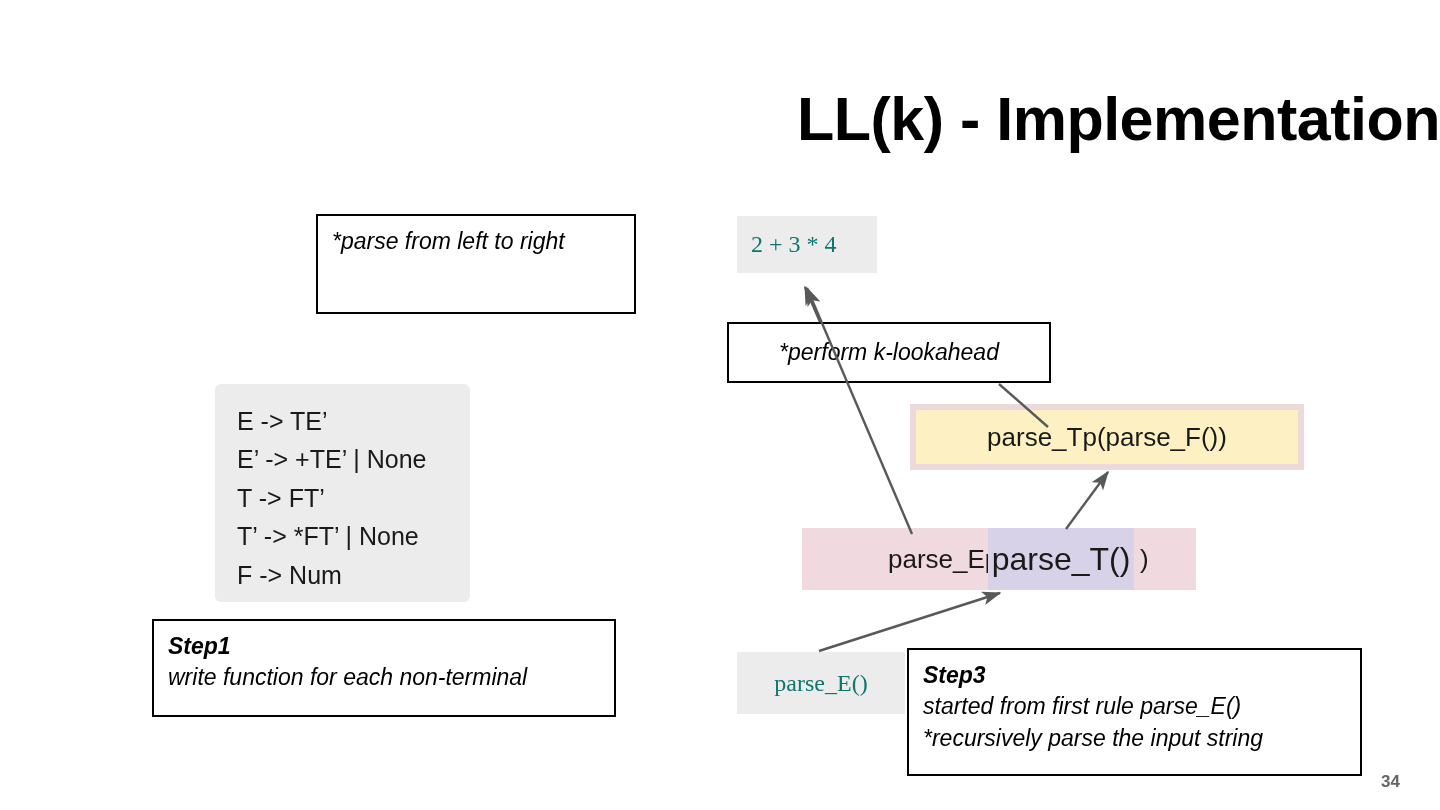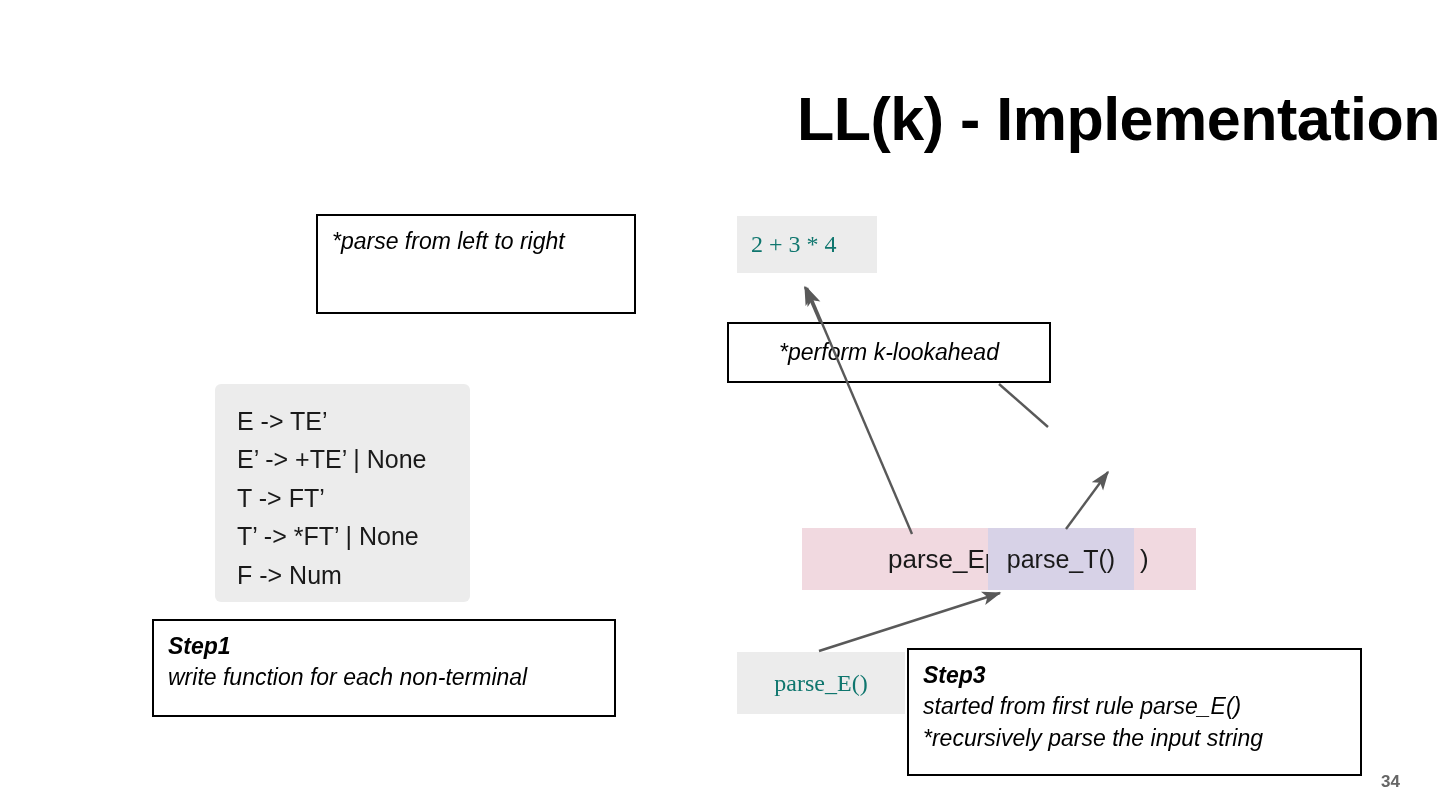--- a/index.html
+++ b/index.html
@@ -106,21 +106,21 @@
     align-items: center;
     font-size: 26px;
     color: #1a1a1a;
   }
   .code-purple {
     position: absolute;
     background: #d7d2e7;
     display: flex;
     align-items: center;
     justify-content: center;
-    font-size: 25px;
+    font-size: 32px;
     color: #1a1a1a;
   }
 
   .page-num {
     position: absolute;
     right: 40px;
     bottom: 18px;
     font-size: 17px;
     color: #666666;
     font-weight: bold;
@@ -162,20 +162,23 @@
   </div>
 
   <div class="gray-box" style="left:737px; top:216px; width:140px; height:57px; padding-left:14px;">
     <span>2 + 3 * 4</span>
   </div>
 
   <div class="plain-note" style="left:727px; top:322px; width:324px; height:61px;">
     <span>*perform k-lookahead</span>
   </div>
 
+  <div class="code-yellow" style="left:910px; top:404px; width:394px; height:66px;">
+    <span>parse_Tp(parse_F())</span>
+  </div>
 
   <div class="code-pink" style="left:802px; top:528px; width:394px; height:62px;">
     <span style="padding-left:48px;margin-left:38px;">parse_Ep(</span>
   </div>
 
   <div class="code-purple" style="left:988px; top:528px; width:146px; height:62px;">
     <span>parse_T()</span>
   </div>
 
   <div class="code-pink" style="left:1134px; top:528px; width:62px; height:62px; justify-content:flex-start; padding-left:6px;">

